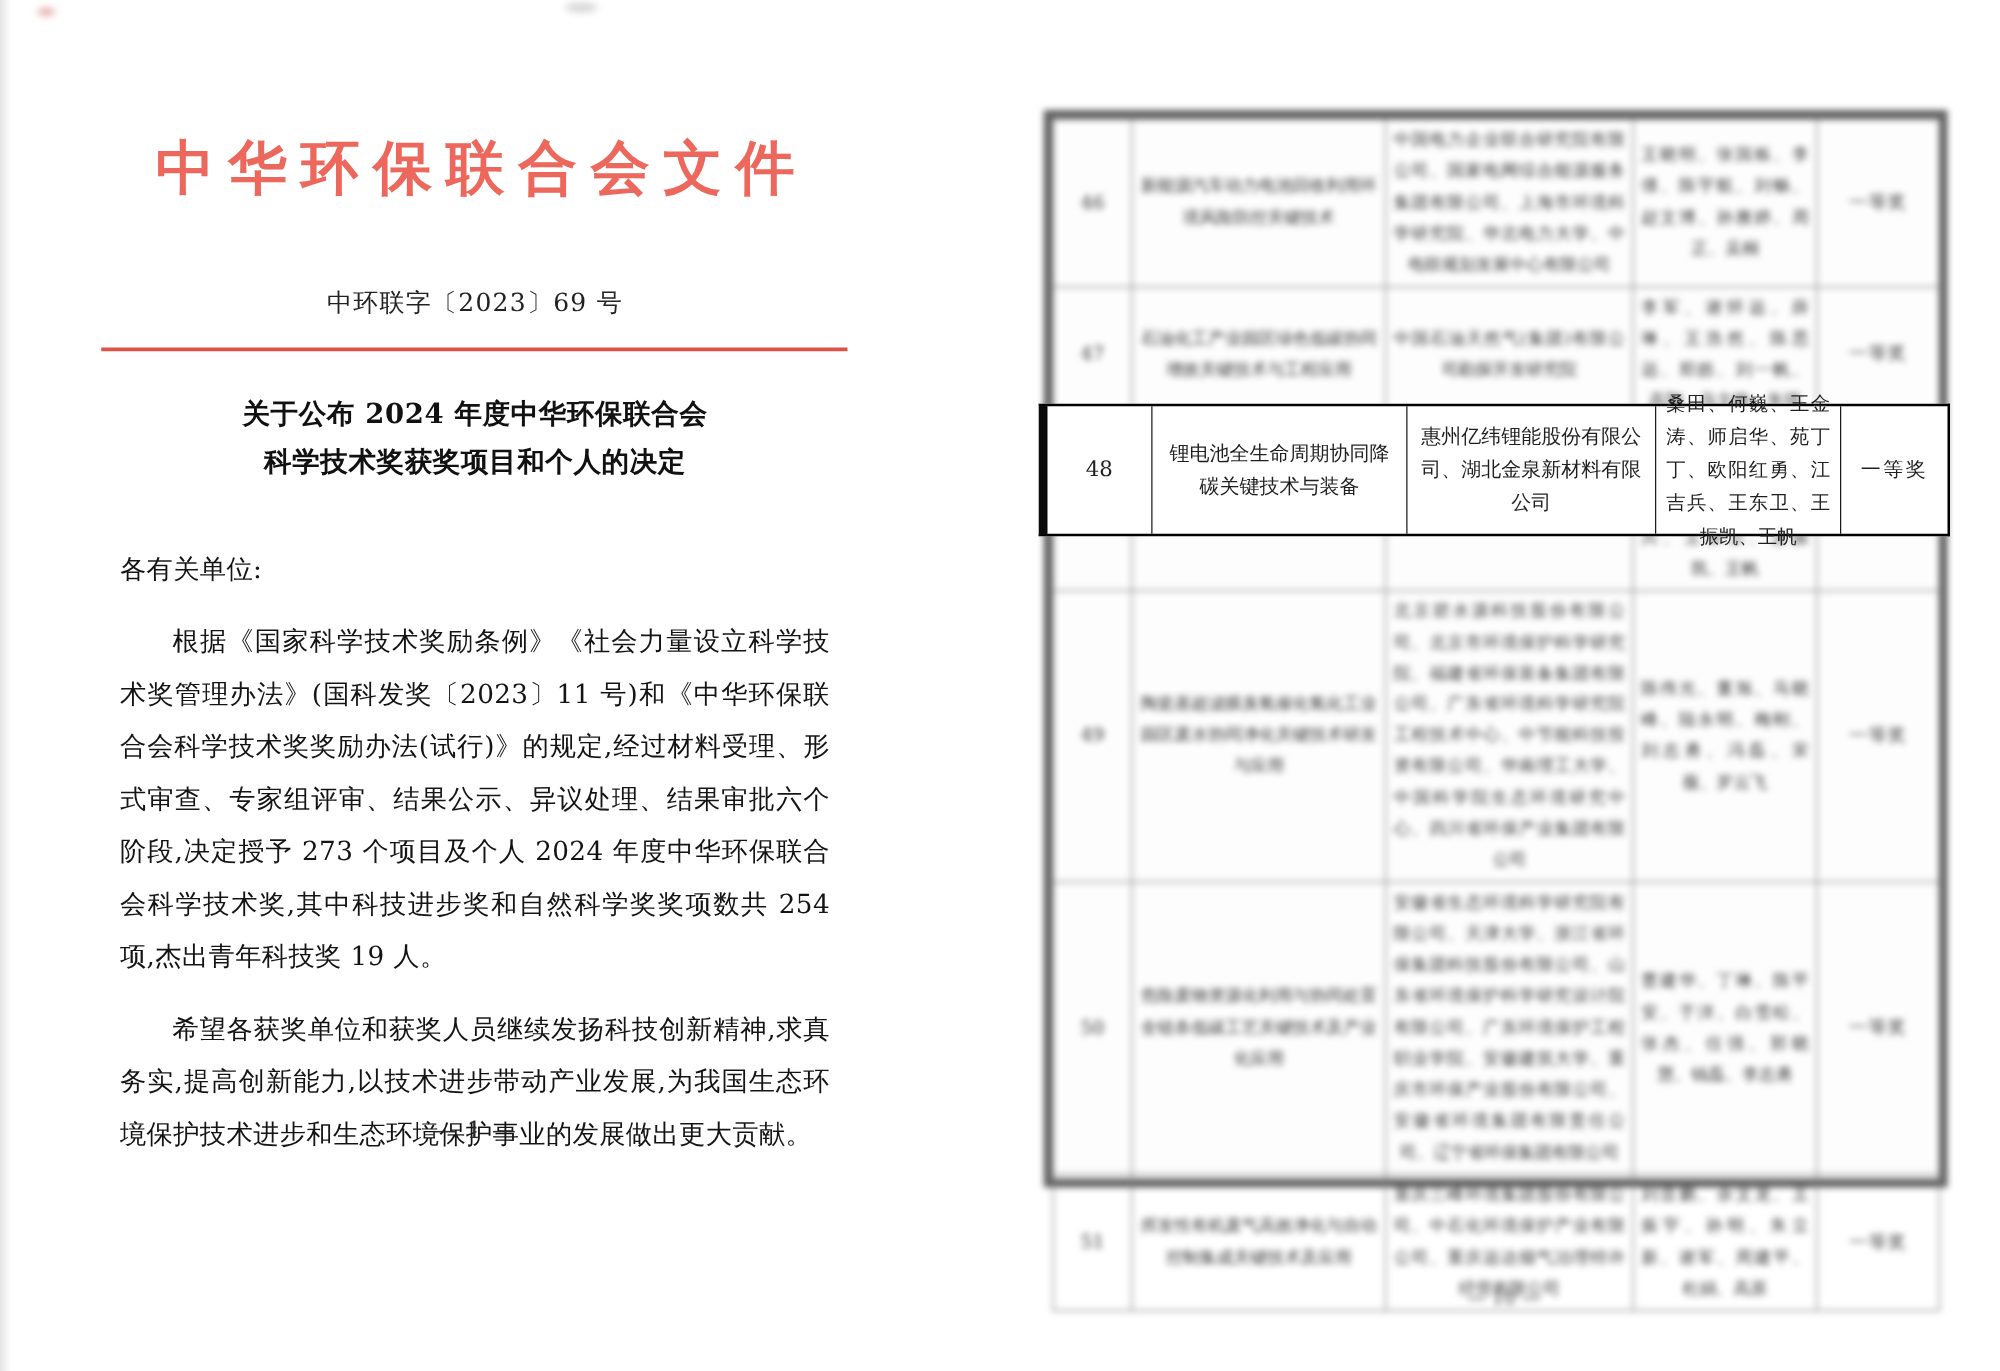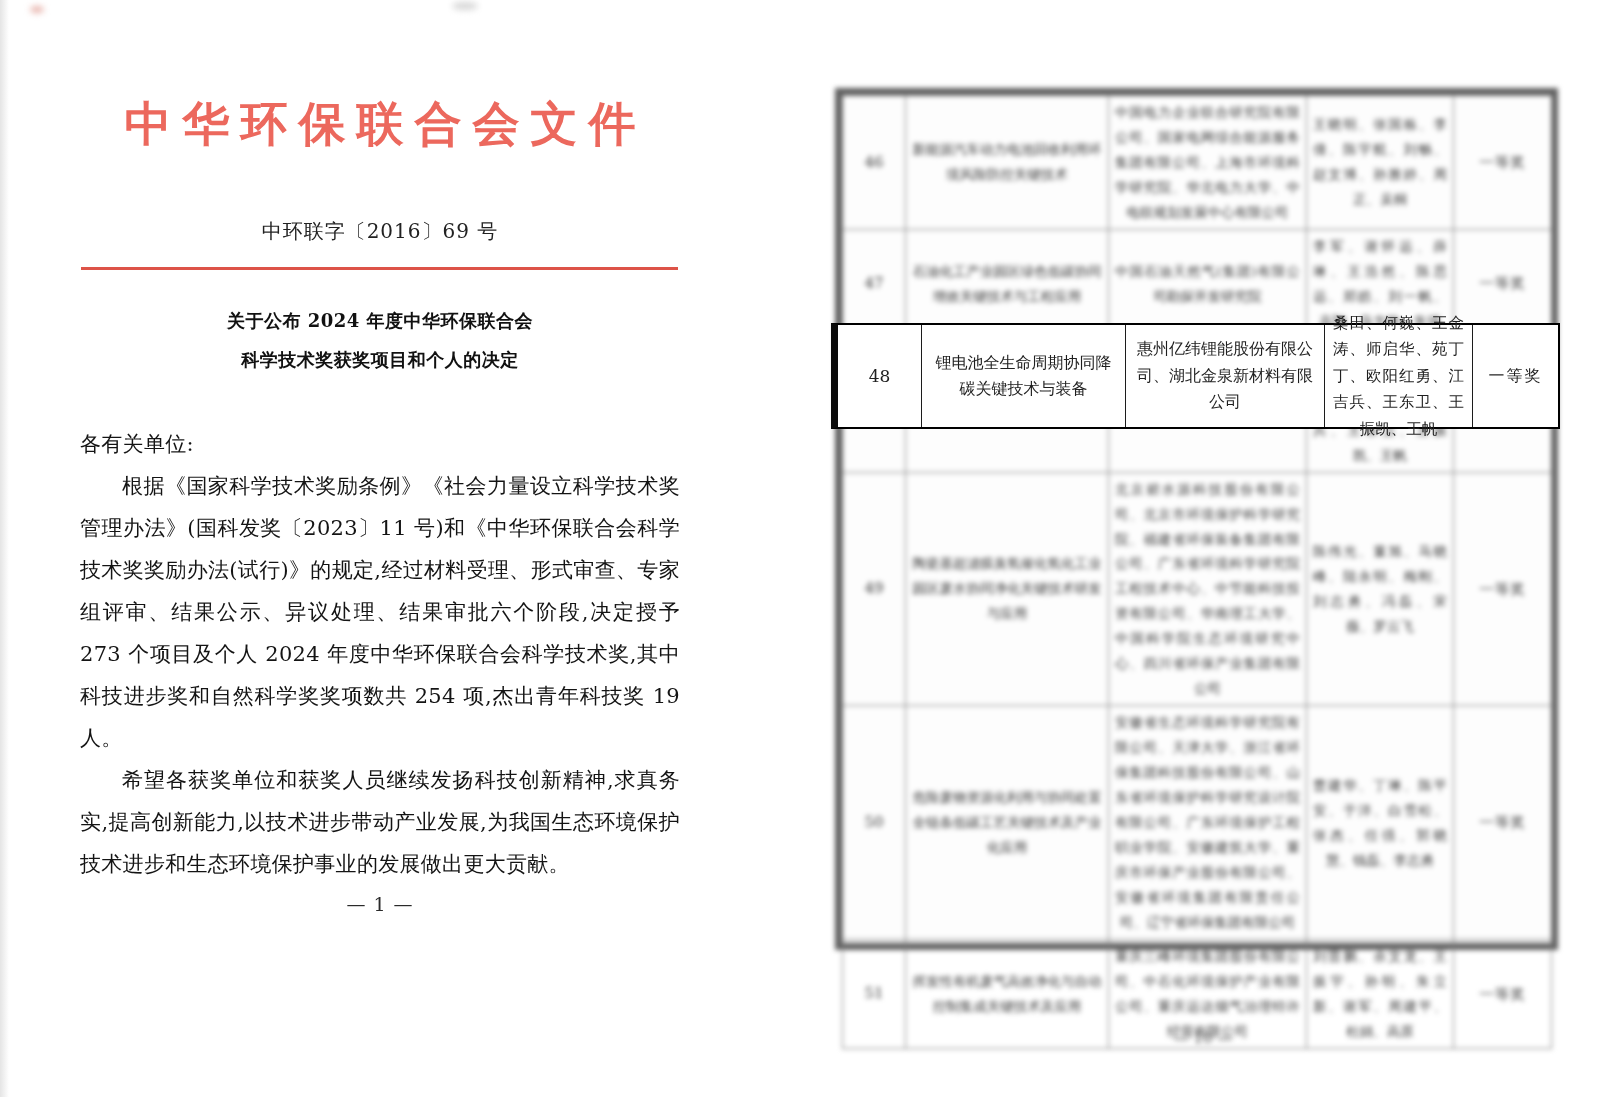--- a/index.html
+++ b/index.html
@@ -9,35 +9,35 @@
     font-family:"DejaVu Serif","Liberation Serif",serif;
     color:#1c1c1c;
   }
   
   .scan-edge{position:absolute;left:0;top:0;width:9px;height:1097px;
     background:linear-gradient(90deg,rgba(160,160,160,.28),rgba(255,255,255,0));}
   .smudge{position:absolute;background:#d7d7d7;filter:blur(3px);border-radius:50%;}
   .smudge.a{left:452px;top:2px;width:26px;height:8px;}
   .smudge.b{left:30px;top:6px;width:14px;height:7px;background:#e8b5ae;}
   
-  .left-page{position:absolute;left:80px;top:96px;width:600px;}
+  .left-page{position:absolute;left:80px;top:107px;width:600px;}
   .org-header{
     text-align:center;color:#ec685d;font-weight:700;
     font-size:47px;letter-spacing:11px;line-height:1.2;white-space:nowrap;
     text-indent:11px;
   }
   .doc-number{text-align:center;font-size:20px;letter-spacing:1px;margin-top:66px;color:#222;}
   .red-divider{height:3px;background:#dd5348;margin-top:22px;width:597px;margin-left:1px;}
   .doc-title{
-    text-align:center;font-size:18px;font-weight:700;line-height:39px;
+    text-align:center;font-size:22px;font-weight:700;line-height:39px;
     margin-top:31px;color:#111;letter-spacing:.5px;
   }
   .doc-body{margin-top:44px;font-size:21px;line-height:42px;color:#141414;
     text-align:justify;letter-spacing:.3px;}
-  .doc-body p{margin:0;text-indent:2em;}
+  .doc-body p{margin:16px;text-indent:2em;}
   .salutation{text-indent:0 !important;}
   .page-num-left{position:absolute;left:80px;top:893px;width:600px;text-align:center;
     font-size:19px;color:#2a2a2a;letter-spacing:1px;}
   
   .table-wrap{position:absolute;left:835px;top:88px;width:723px;height:862px;}
   .table-blur{
     position:absolute;inset:0;box-sizing:border-box;
     border:7px solid #616161;filter:blur(2.4px);
     background:#fdfdfd;
   }
@@ -78,21 +78,21 @@
 </style>
 </head>
 <body>
 
 <div class="scan-edge"></div>
 <div class="smudge a"></div>
 <div class="smudge b"></div>
 
 <div class="left-page">
   <div class="org-header">中华环保联合会文件</div>
-  <div class="doc-number">中环联字〔2016〕69 号</div>
+  <div class="doc-number">中环联字〔2023〕69 号</div>
   <div class="red-divider"></div>
   <div class="doc-title">
     <div>关于公布 2024 年度中华环保联合会</div>
     <div>科学技术奖获奖项目和个人的决定</div>
   </div>
   <div class="doc-body">
     <p class="salutation">各有关单位:</p>
     <p>根据《国家科学技术奖励条例》《社会力量设立科学技术奖管理办法》(国科发奖〔2023〕11 号)和《中华环保联合会科学技术奖奖励办法(试行)》的规定,经过材料受理、形式审查、专家组评审、结果公示、异议处理、结果审批六个阶段,决定授予 273 个项目及个人 2024 年度中华环保联合会科学技术奖,其中科技进步奖和自然科学奖奖项数共 254 项,杰出青年科技奖 19 人。</p>
     <p>希望各获奖单位和获奖人员继续发扬科技创新精神,求真务实,提高创新能力,以技术进步带动产业发展,为我国生态环境保护技术进步和生态环境保护事业的发展做出更大贡献。</p>
   </div>

